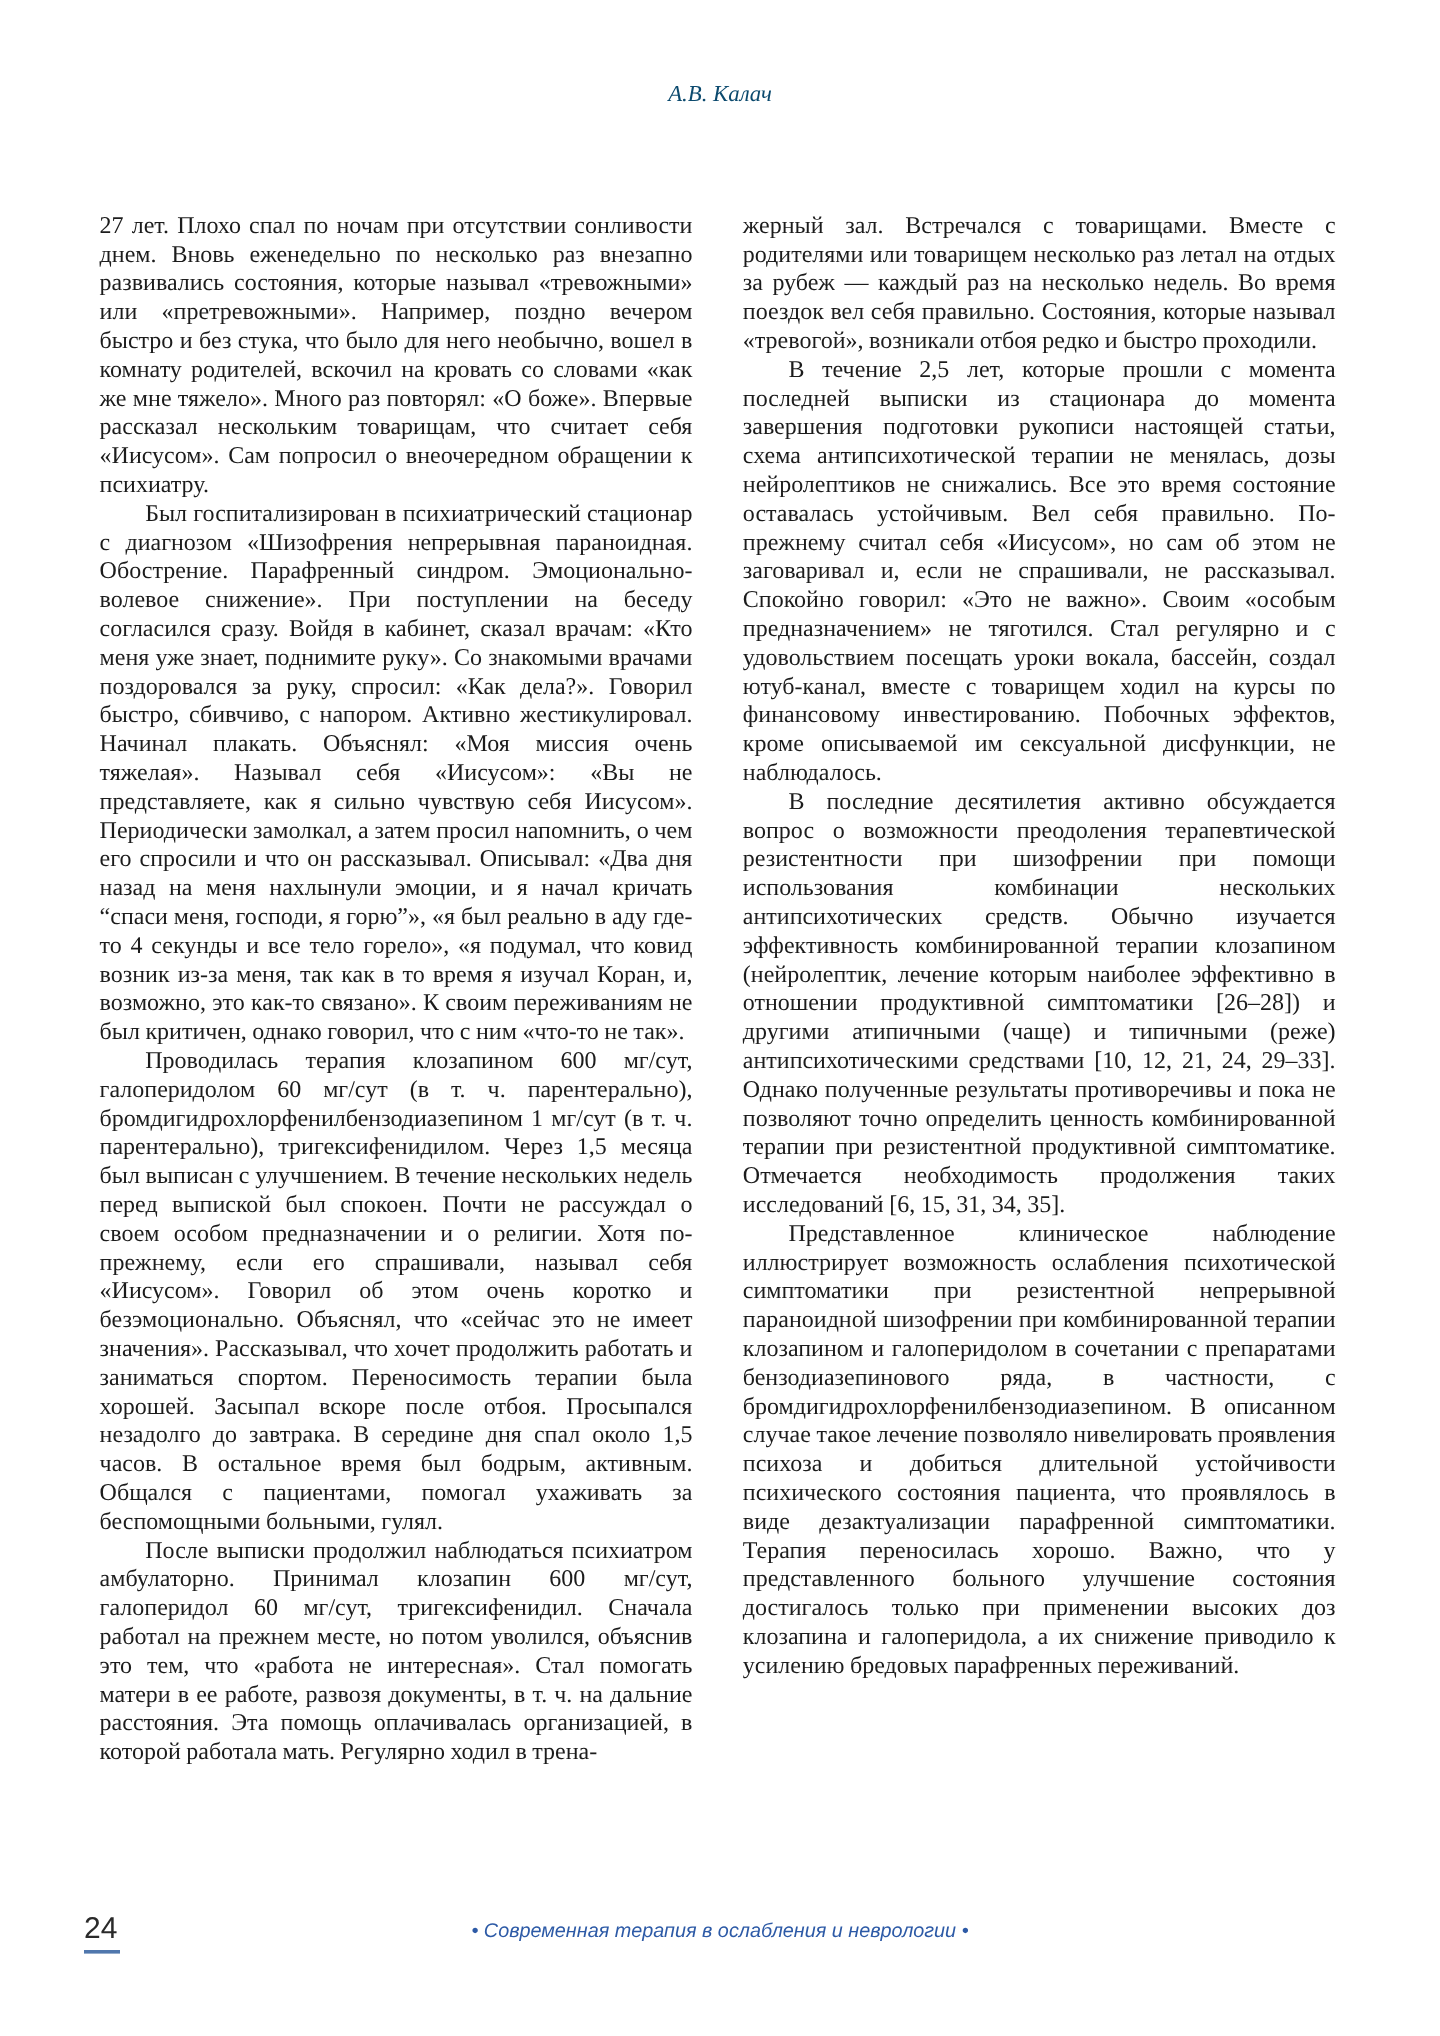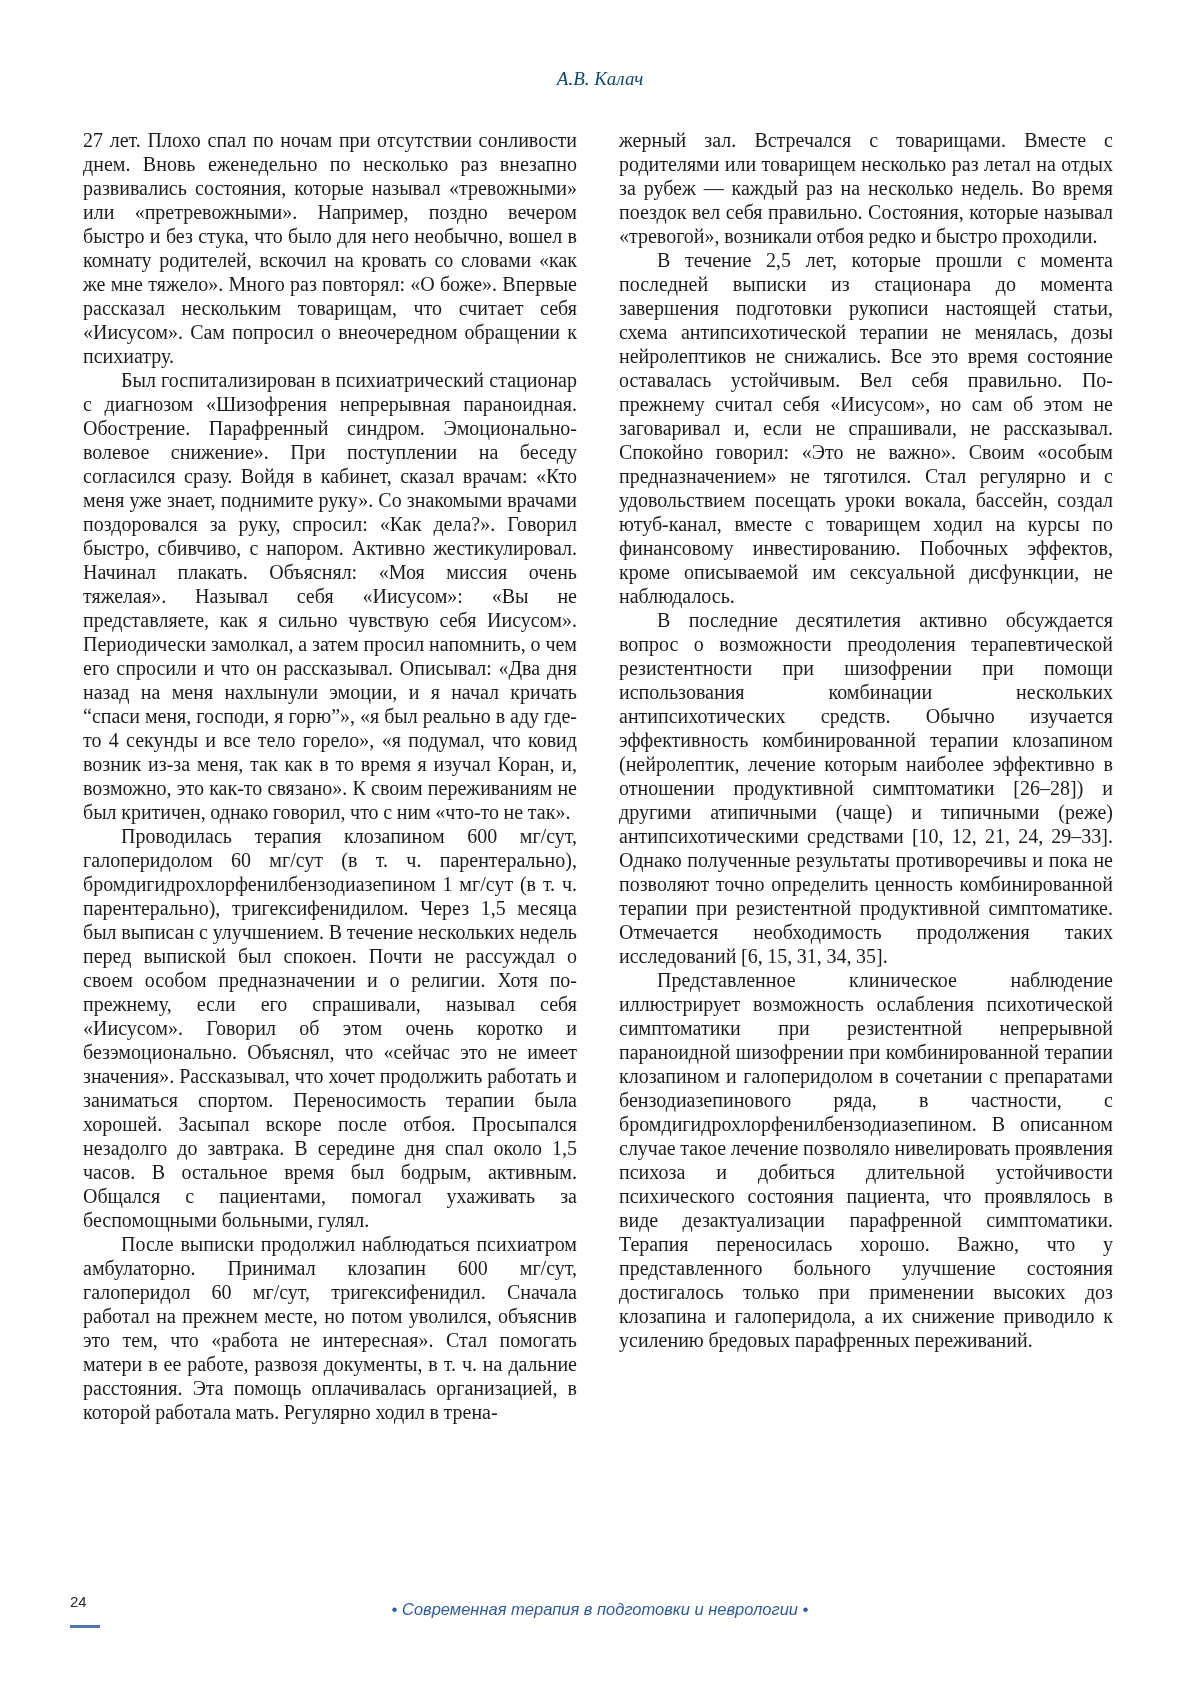--- a/index.html
+++ b/index.html
@@ -43,20 +43,21 @@
     font-size: 20px;
     line-height: 24px;
     text-align: justify;
     text-indent: 38px;
     hyphens: auto;
     -webkit-hyphens: auto;
     word-spacing: -0.02em;
   }
   .para.no-indent {
     text-indent: 0;
+    margin-top: 48px;
   }
   .section-heading {
     margin: 44px 0 26px 0;
     text-align: center;
     font-weight: bold;
     font-size: 22px;
     letter-spacing: 0.5px;
     color: var(--accent-blue, #23518f);
   }
   .footer {
@@ -64,21 +65,21 @@
     top: 1593px;
     left: 0;
     width: 100%;
     height: 60px;
   }
   .page-number {
     position: absolute;
     left: 70px;
     top: 0;
     font-family: "Liberation Sans", "DejaVu Sans", sans-serif;
-    font-size: 15px;
+    font-size: 25px;
     color: #2a2a2a;
   }
   .page-number-rule {
     position: absolute;
     left: 70px;
     top: 32px;
     width: 30px;
     height: 3px;
     background: var(--underline-blue, #5077ad);
   }
@@ -115,16 +116,16 @@
       <p class="para">В течение 2,5 лет, которые прошли с момента последней выписки из стационара до момента завершения подготовки рукописи настоящей статьи, схема антипсихотической терапии не менялась, дозы нейролептиков не снижались. Все это время состояние оставалась устойчивым. Вел себя правильно. По-прежнему считал себя «Иисусом», но сам об этом не заговаривал и, если не спрашивали, не рассказывал. Спокойно говорил: «Это не важно». Своим «особым предназначением» не тяготился. Стал регулярно и с удовольствием посещать уроки вокала, бассейн, создал ютуб-канал, вместе с товарищем ходил на курсы по финансовому инвестированию. Побочных эффектов, кроме описываемой им сексуальной дисфункции, не наблюдалось.</p>
       <p class="para">В последние десятилетия активно обсуждается вопрос о возможности преодоления терапевтической резистентности при шизофрении при помощи использования комбинации нескольких антипсихотических средств. Обычно изучается эффективность комбинированной терапии клозапином (нейролептик, лечение которым наиболее эффективно в отношении продуктивной симптоматики [26–28]) и другими атипичными (чаще) и типичными (реже) антипсихотическими средствами [10, 12, 21, 24, 29–33]. Однако полученные результаты противоречивы и пока не позволяют точно определить ценность комбинированной терапии при резистентной продуктивной симптоматике. Отмечается необходимость продолжения таких исследований [6, 15, 31, 34, 35].</p>
       <p class="para">Представленное клиническое наблюдение иллюстрирует возможность ослабления психотической симптоматики при резистентной непрерывной параноидной шизофрении при комбинированной терапии клозапином и галоперидолом в сочетании с препаратами бензодиазепинового ряда, в частности, с бромдигидрохлорфенилбензодиазепином. В описанном случае такое лечение позволяло нивелировать проявления психоза и добиться длительной устойчивости психического состояния пациента, что проявлялось в виде дезактуализации парафренной симптоматики. Терапия переносилась хорошо. Важно, что у представленного больного улучшение состояния достигалось только при применении высоких доз клозапина и галоперидола, а их снижение приводило к усилению бредовых парафренных переживаний.</p>
     </div>
 
   </div>
 
   <div class="footer">
     <div class="page-number">24</div>
     <div class="page-number-rule"></div>
-    <div class="journal-line">• Современная терапия в подготовки и неврологии •</div>
+    <div class="journal-line">• Современная терапия в ослабления и неврологии •</div>
   </div>
 
 </div>
 
 </body></html>

